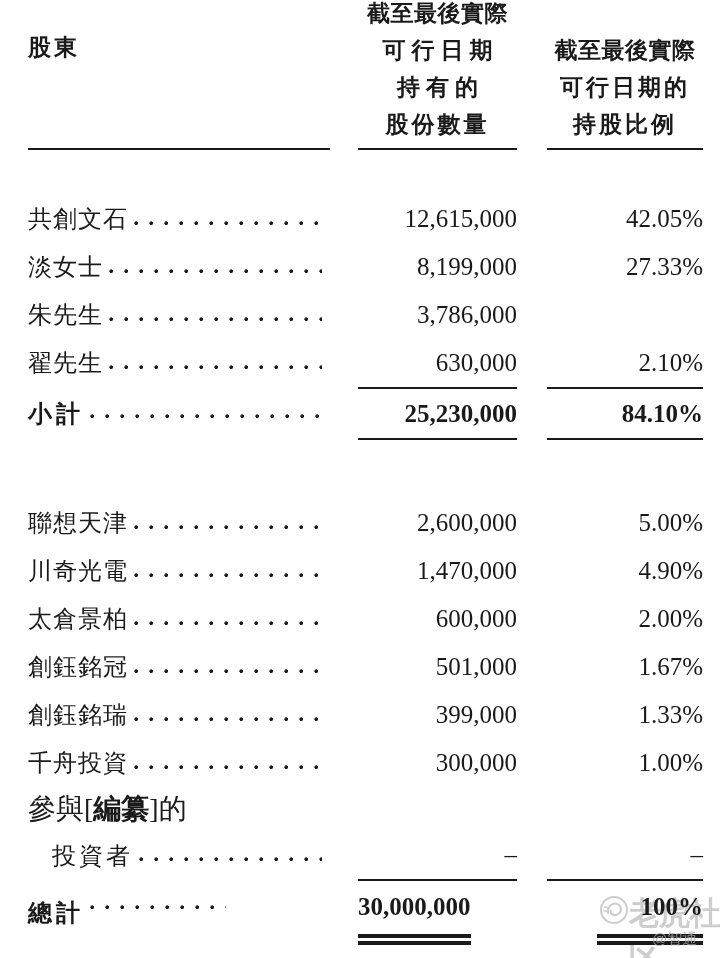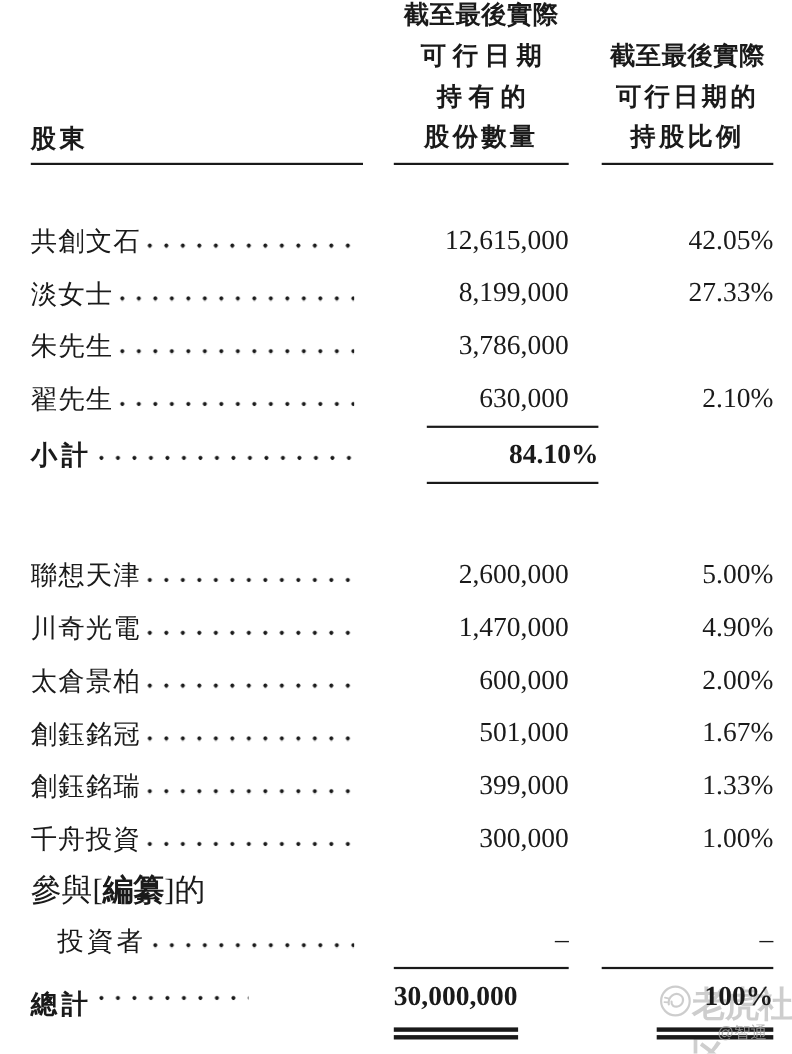--- a/index.html
+++ b/index.html
@@ -26,21 +26,21 @@
 
   
   .thead { height: 150px; align-items: flex-end; }
   .thead .c1, .thead .c2, .thead .c3 { border-bottom: 2px solid #1a1a1a; }
   .head-font {
     font-family: "Liberation Sans", "DejaVu Sans", sans-serif;
     font-weight: 700;
     font-size: 23px;
     color: #1a1a1a;
   }
-  .thead .c1 { display: flex; align-items: flex-end; padding-bottom: 6px; height: 118px; }
+  .thead .c1 { display: flex; padding-bottom: 6px; height: 118px; }
   .thead .c1 .hl { letter-spacing: 3px; }
   .head-col { display: flex; flex-direction: column; justify-content: flex-end; padding-bottom: 5px; }
   .head-col .hl { text-align: center; line-height: 37px; white-space: nowrap; }
   .ls0 { letter-spacing: 0.5px; }
   .ls2 { letter-spacing: 3px; }
   .ls5 { letter-spacing: 6px; text-indent: 6px; }
 
   
   .g1 { margin-top: 45px; }
   .g2 { margin-top: 59px; }
@@ -183,20 +183,21 @@
         <div class="s2"></div>
         <div class="c3 num">2.10%</div>
       </div>
 
       <div class="cols row row-sub bold-num">
         <div class="c1 namecell">
             <span class="name bold-label">小計</span>
             <span class="leader"></span>
           </div>
         <div class="s1"></div>
+        <div class="c2 num">25,230,000</div>
         <div class="s2"></div>
         <div class="c3 num">84.10%</div>
       </div>
     </div>
 
     <div class="g2">
 
       <div class="cols row">
         <div class="c1 namecell">
             <span class="name">聯想天津</span>

